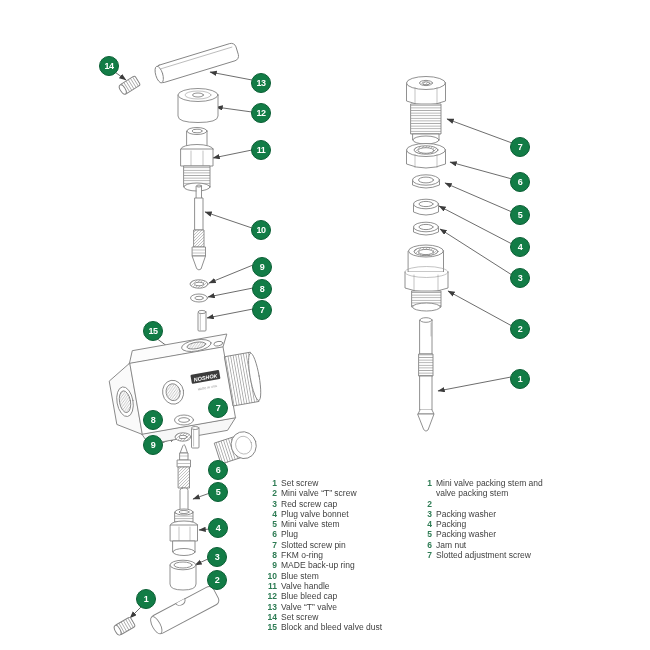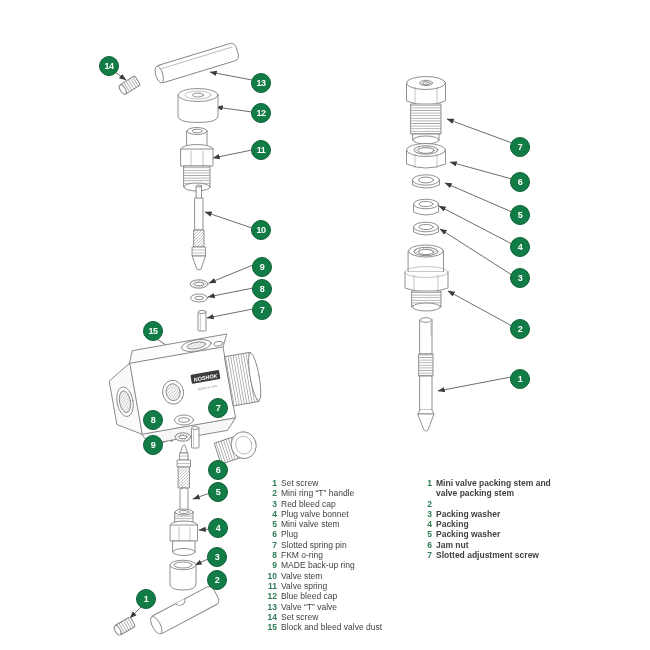--- a/index.html
+++ b/index.html
@@ -12,21 +12,21 @@
            box-sizing:border-box;
            color:#fff;font-size:9px;font-weight:bold;letter-spacing:-0.4px;
            display:flex;align-items:center;justify-content:center;}
   .legend{position:absolute;font-size:8.5px;line-height:10.3px;
           color:var(--legend-text,#3f3f3f);}
   .lrow{display:flex;}
   .lnum{flex:none;text-align:right;font-weight:bold;
         color:var(--legend-number,#2e7c54);margin-right:4px;}
   .legend-main .lnum{width:13px;}
   .legend-pack .lnum{width:11px;}
-  .legend-pack .ltxt{width:118px;font-weight:bold;}
+  .legend-pack .ltxt{width:118px;}
   .art{stroke:#858585;stroke-width:.9;fill:#fff;stroke-linejoin:round;stroke-linecap:round;}
   .thin{stroke:#9a9a9a;stroke-width:.6;}
   .leader{stroke:#5c5c5c;stroke-width:.9;fill:none;}
 </style>
 </head>
 <body>
 
 <div class="stage">
 
 <svg width="650" height="650" viewBox="0 0 650 650">
@@ -303,57 +303,57 @@
 <div class="callout" style="left:510px;top:319px">2</div>
 <div class="callout" style="left:510px;top:369px">1</div>
 
 <div class="legend legend-main" style="left:264px;top:478px">
   <div class="lrow">
         <span class="lnum">1</span>
         <span class="ltxt">Set screw</span>
       </div>
   <div class="lrow">
         <span class="lnum">2</span>
-        <span class="ltxt">Mini ring “T” handle</span>
+        <span class="ltxt">Mini valve “T” screw</span>
       </div>
   <div class="lrow">
         <span class="lnum">3</span>
-        <span class="ltxt">Red bleed cap</span>
+        <span class="ltxt">Red screw cap</span>
       </div>
   <div class="lrow">
         <span class="lnum">4</span>
         <span class="ltxt">Plug valve bonnet</span>
       </div>
   <div class="lrow">
         <span class="lnum">5</span>
         <span class="ltxt">Mini valve stem</span>
       </div>
   <div class="lrow">
         <span class="lnum">6</span>
         <span class="ltxt">Plug</span>
       </div>
   <div class="lrow">
         <span class="lnum">7</span>
-        <span class="ltxt">Slotted spring pin</span>
+        <span class="ltxt">Slotted screw pin</span>
       </div>
   <div class="lrow">
         <span class="lnum">8</span>
         <span class="ltxt">FKM o-ring</span>
       </div>
   <div class="lrow">
         <span class="lnum">9</span>
         <span class="ltxt">MADE back-up ring</span>
       </div>
   <div class="lrow">
         <span class="lnum">10</span>
-        <span class="ltxt">Valve stem</span>
+        <span class="ltxt">Blue stem</span>
       </div>
   <div class="lrow">
         <span class="lnum">11</span>
-        <span class="ltxt">Valve spring</span>
+        <span class="ltxt">Valve handle</span>
       </div>
   <div class="lrow">
         <span class="lnum">12</span>
         <span class="ltxt">Blue bleed cap</span>
       </div>
   <div class="lrow">
         <span class="lnum">13</span>
         <span class="ltxt">Valve “T” valve</span>
       </div>
   <div class="lrow">

